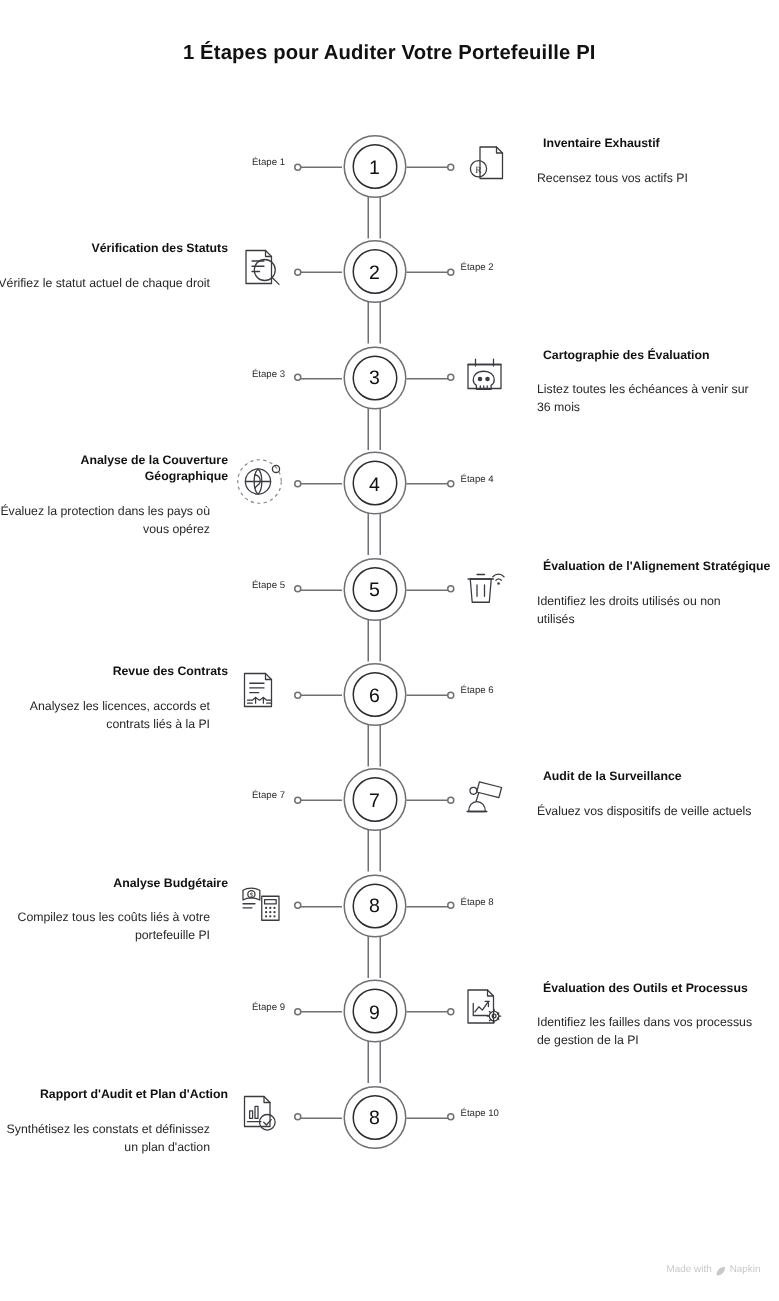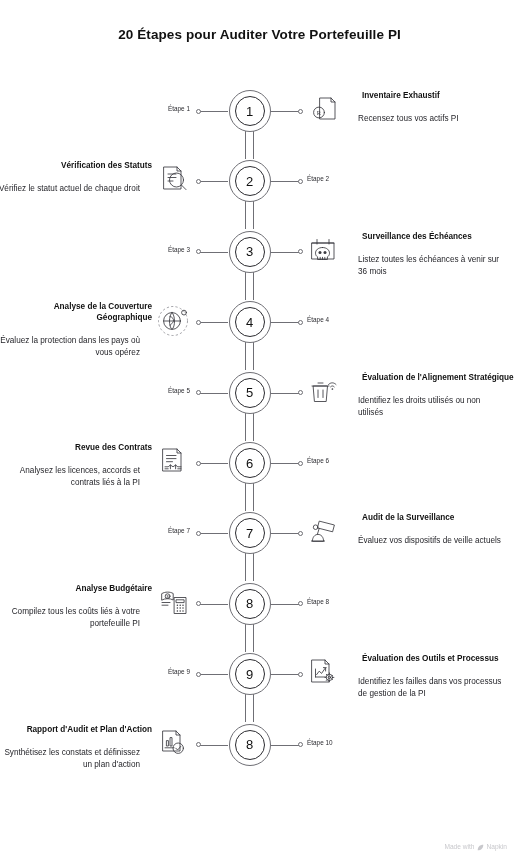--- a/index.html
+++ b/index.html
@@ -179,21 +179,21 @@
     display: flex;
     align-items: center;
     gap: 2.5px;
     line-height: 1;
   }
   #watermark svg { display: block; }
 </style>
 </head>
 <body>
 
-<div id="page-title">20 Étapes pour Auditer Votre Portefeuille PI</div>
+<div id="page-title">1 Étapes pour Auditer Votre Portefeuille PI</div>
 
 <div id="timeline">
     <div class="rung" style="top: 78px;">
       <div class="rail">
         <span class="l"></span>
         <span class="r"></span>
       </div>
       <div class="arm left"></div>
       <div class="dot left"></div>
       <div class="arm right"></div>
@@ -274,21 +274,21 @@
             <path d="M6 10 H28 V26 H6 Z" stroke="#3a3a40" stroke-width="0.85" fill="none" stroke-linecap="round" stroke-linejoin="round"></path>
             <path d="M6 10 H28" stroke="#3a3a40" stroke-width="0.85" fill="none" stroke-linecap="round" stroke-linejoin="round"></path>
             <path d="M11 6.5 V11 M23 6.5 V11" stroke="#3a3a40" stroke-width="0.85" fill="none" stroke-linecap="round" stroke-linejoin="round"></path>
             <path d="M16.5 14.5 C21 14.5 23.5 17.2 23.5 20.2 C23.5 22 22.6 23.2 21.4 23.9 L21.4 26.5 L11.6 26.5 L11.6 23.9 C10.4 23.2 9.5 22 9.5 20.2 C9.5 17.2 12 14.5 16.5 14.5 Z" stroke="#3a3a40" stroke-width="0.85" fill="none" stroke-linecap="round" stroke-linejoin="round"></path>
             <circle cx="14" cy="19.6" r="1.5" fill="#3a3a40"></circle>
             <circle cx="19" cy="19.6" r="1.5" fill="#3a3a40"></circle>
             <path d="M14.2 26.5 V24.3 M16.5 26.5 V24.3 M18.8 26.5 V24.3" stroke="#3a3a40" stroke-width="0.85" fill="none" stroke-linecap="round" stroke-linejoin="round"></path>
           </svg>
         </div>
         <div class="txt">
-          <p class="h">Surveillance des Échéances</p>
+          <p class="h">Cartographie des Évaluation</p>
           <p class="d">Listez toutes les échéances à venir sur 36 mois</p>
         </div>
       </div>
     </div>
     <div class="rung" style="top: 289.2px;">
       <div class="rail">
         <span class="l"></span>
         <span class="r"></span>
       </div>
       <div class="arm left"></div>

